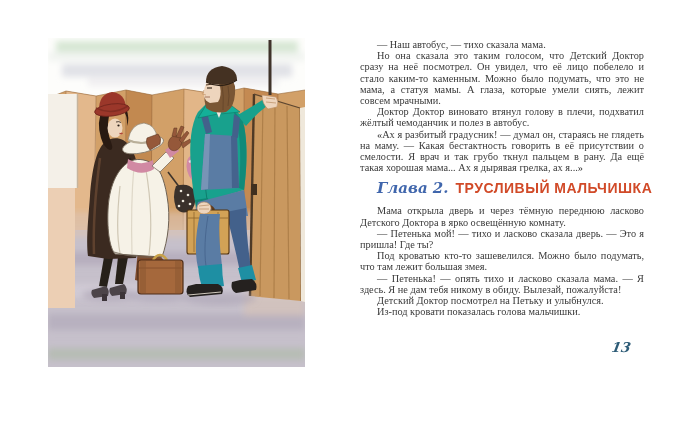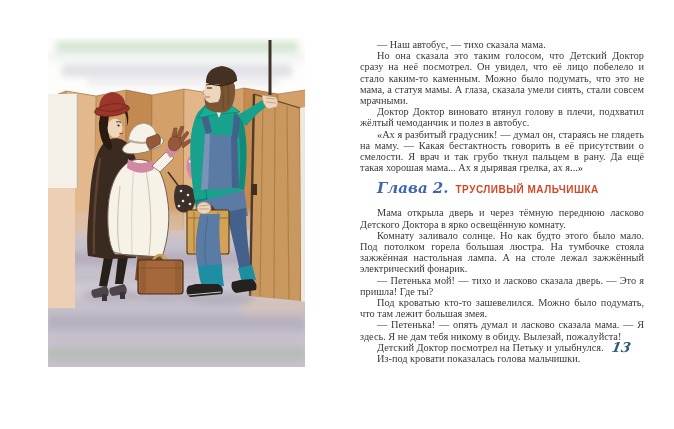--- a/index.html
+++ b/index.html
@@ -10,21 +10,21 @@
   .page-right{left:337px;width:337px;}
   .illustration{position:absolute;left:48px;top:38px;width:257px;height:329px;}
   .illustration svg{display:block;width:100%;height:100%;}
   .textblock{position:absolute;left:23px;top:39px;width:284px;}
   .para{margin:0;text-indent:17px;text-align:justify;
         font-family:"Liberation Serif",serif;font-size:10.3px;line-height:11.2px;
         color:var(--text,#3a3a3a);}
   .chapter{margin:8px 0 10px 0;padding-left:17px;line-height:14px;white-space:nowrap;}
   .ch-label{font-family:"DejaVu Serif",serif;font-style:italic;font-weight:700;
             font-size:15px;color:var(--chapter-label,#4066ac);margin-right:7px;}
-  .ch-title{font-family:"Liberation Sans",sans-serif;font-weight:700;font-size:10px;
+  .ch-title{font-family:"Liberation Sans",sans-serif;font-weight:700;font-size:14px;
             letter-spacing:.5px;color:var(--chapter-title,#d14a28);}
   .pagenum{position:absolute;left:275px;top:339px;font-family:"DejaVu Serif",serif;
            font-style:italic;font-weight:700;font-size:13.5px;transform:skewX(-10deg);
            color:var(--page-number,#2d5c77);}
   
   .f-sky{fill:var(--sky-wash)} .f-cloud{fill:var(--cloud)}
   .f-fence-light{fill:var(--fence-light)} .f-fence-mid{fill:var(--fence-mid)} .f-fence-dark{fill:var(--fence-dark)}
   .f-wall{fill:var(--wall-white)} .f-wall-pink{fill:var(--wall-pink)}
   .f-pole{fill:var(--pole)} .f-door{fill:var(--door)}
   .f-ground{fill:var(--ground)} .f-ground-dark{fill:var(--ground-dark)}
@@ -240,36 +240,35 @@
       </svg>
     </div>
   </div>
 
   <div class="page page-right">
     <div class="textblock">
 
       <div>
 
       <p class="para">— Наш автобус, — тихо сказала мама.</p>
-          <p class="para">Но она сказала это таким голосом, что Детский Доктор сразу на неё посмотрел. Он увидел, что её лицо побелело и стало каким-то каменным. Можно было подумать, что это не мама, а статуя мамы. А глаза, сказала умели сиять, стали совсем мрачными.</p>
+          <p class="para">Но она сказала это таким голосом, что Детский Доктор сразу на неё посмотрел. Он увидел, что её лицо побелело и стало каким-то каменным. Можно было подумать, что это не мама, а статуя мамы. А глаза, которые умели сиять, лежит совсем мрачными.</p>
           <p class="para">Доктор Доктор виновато втянул голову в плечи, подхватил жёлтый чемоданчик и полез в автобус.</p>
           <p class="para">«Ах я разбитый градусник! — думал он, стараясь не глядеть на маму. — Какая бестактность говорить в её присутствии о смелости. Я врач и так грубо ткнул пальцем в рану. Да ещё такая хорошая мама... Ах я дырявая грелка, ах я...»</p>
         </div>
 
       <div class="chapter">
         <span class="ch-label">Глава 2.</span><span class="ch-title">ТРУСЛИВЫЙ МАЛЬЧИШКА</span>
       </div>
 
       <div>
 
       <p class="para">Мама открыла дверь и через тёмную переднюю ласково Детского Доктора в ярко освещённую комнату.</p>
-          <p class="para">Комнату заливало солнце. Но как будто этого было мало. Под потолком горела большая люстра. На тумбочке стояла зажжённая настольная лампа. А на столе лежал зажжённый электрический фонарик.</p>
           <p class="para">— Петенька мой! — тихо и ласково сказала дверь. — Это я пришла! Где ты?</p>
           <p class="para">Под кроватью кто-то зашевелился. Можно было подумать, что там лежит большая змея.</p>
-          <p class="para">— Петенька! — опять думал и ласково сказала мама. — Я здесь. Я не дам тебя никому в обиду. Вылезай, пожалуйста!</p>
+          <p class="para">— Петенька! — опять тихо и ласково сказала мама. — Я здесь. Я не дам тебя никому в обиду. Вылезай, пожалуйста!</p>
           <p class="para">Детский Доктор посмотрел на Петьку и улыбнулся.</p>
           <p class="para">Из-под кровати показалась голова мальчишки.</p>
         </div>
 
     </div>
     <div class="pagenum">13</div>
   </div>
 
 </div>
 

